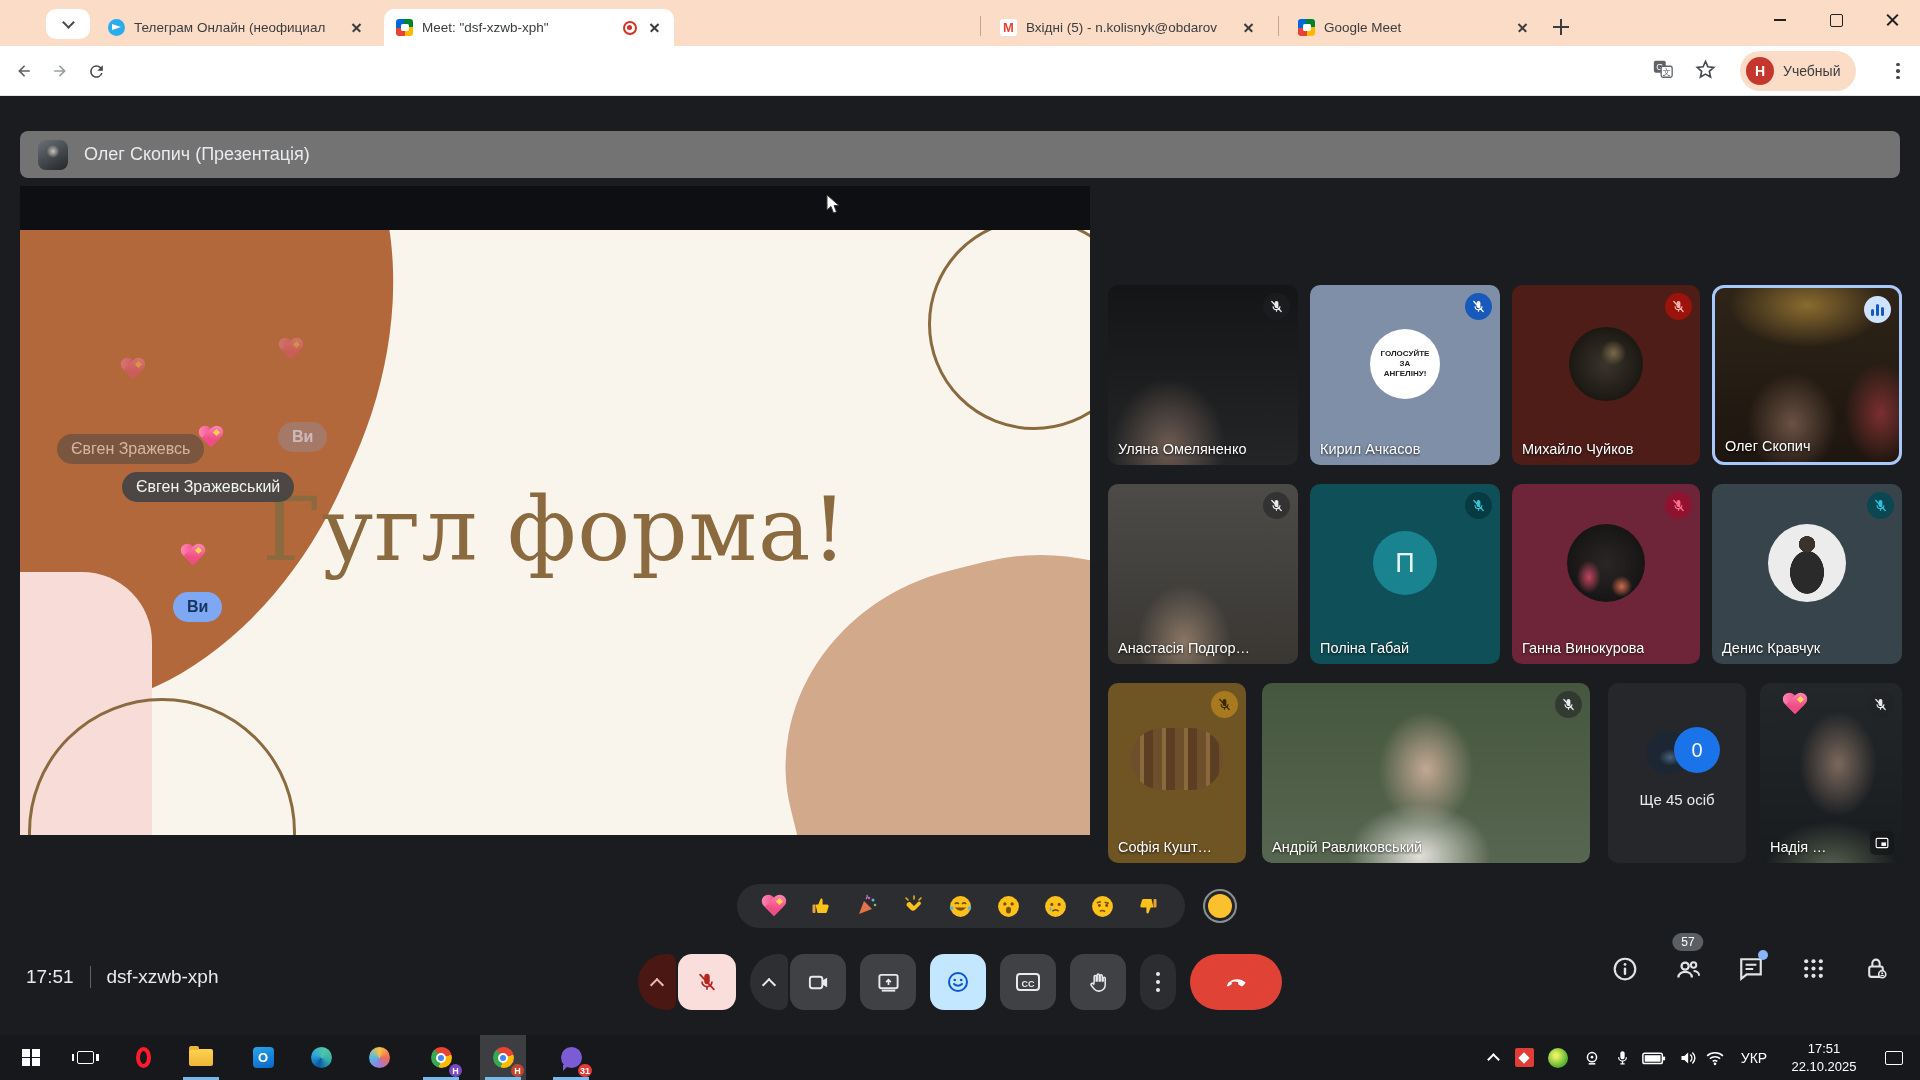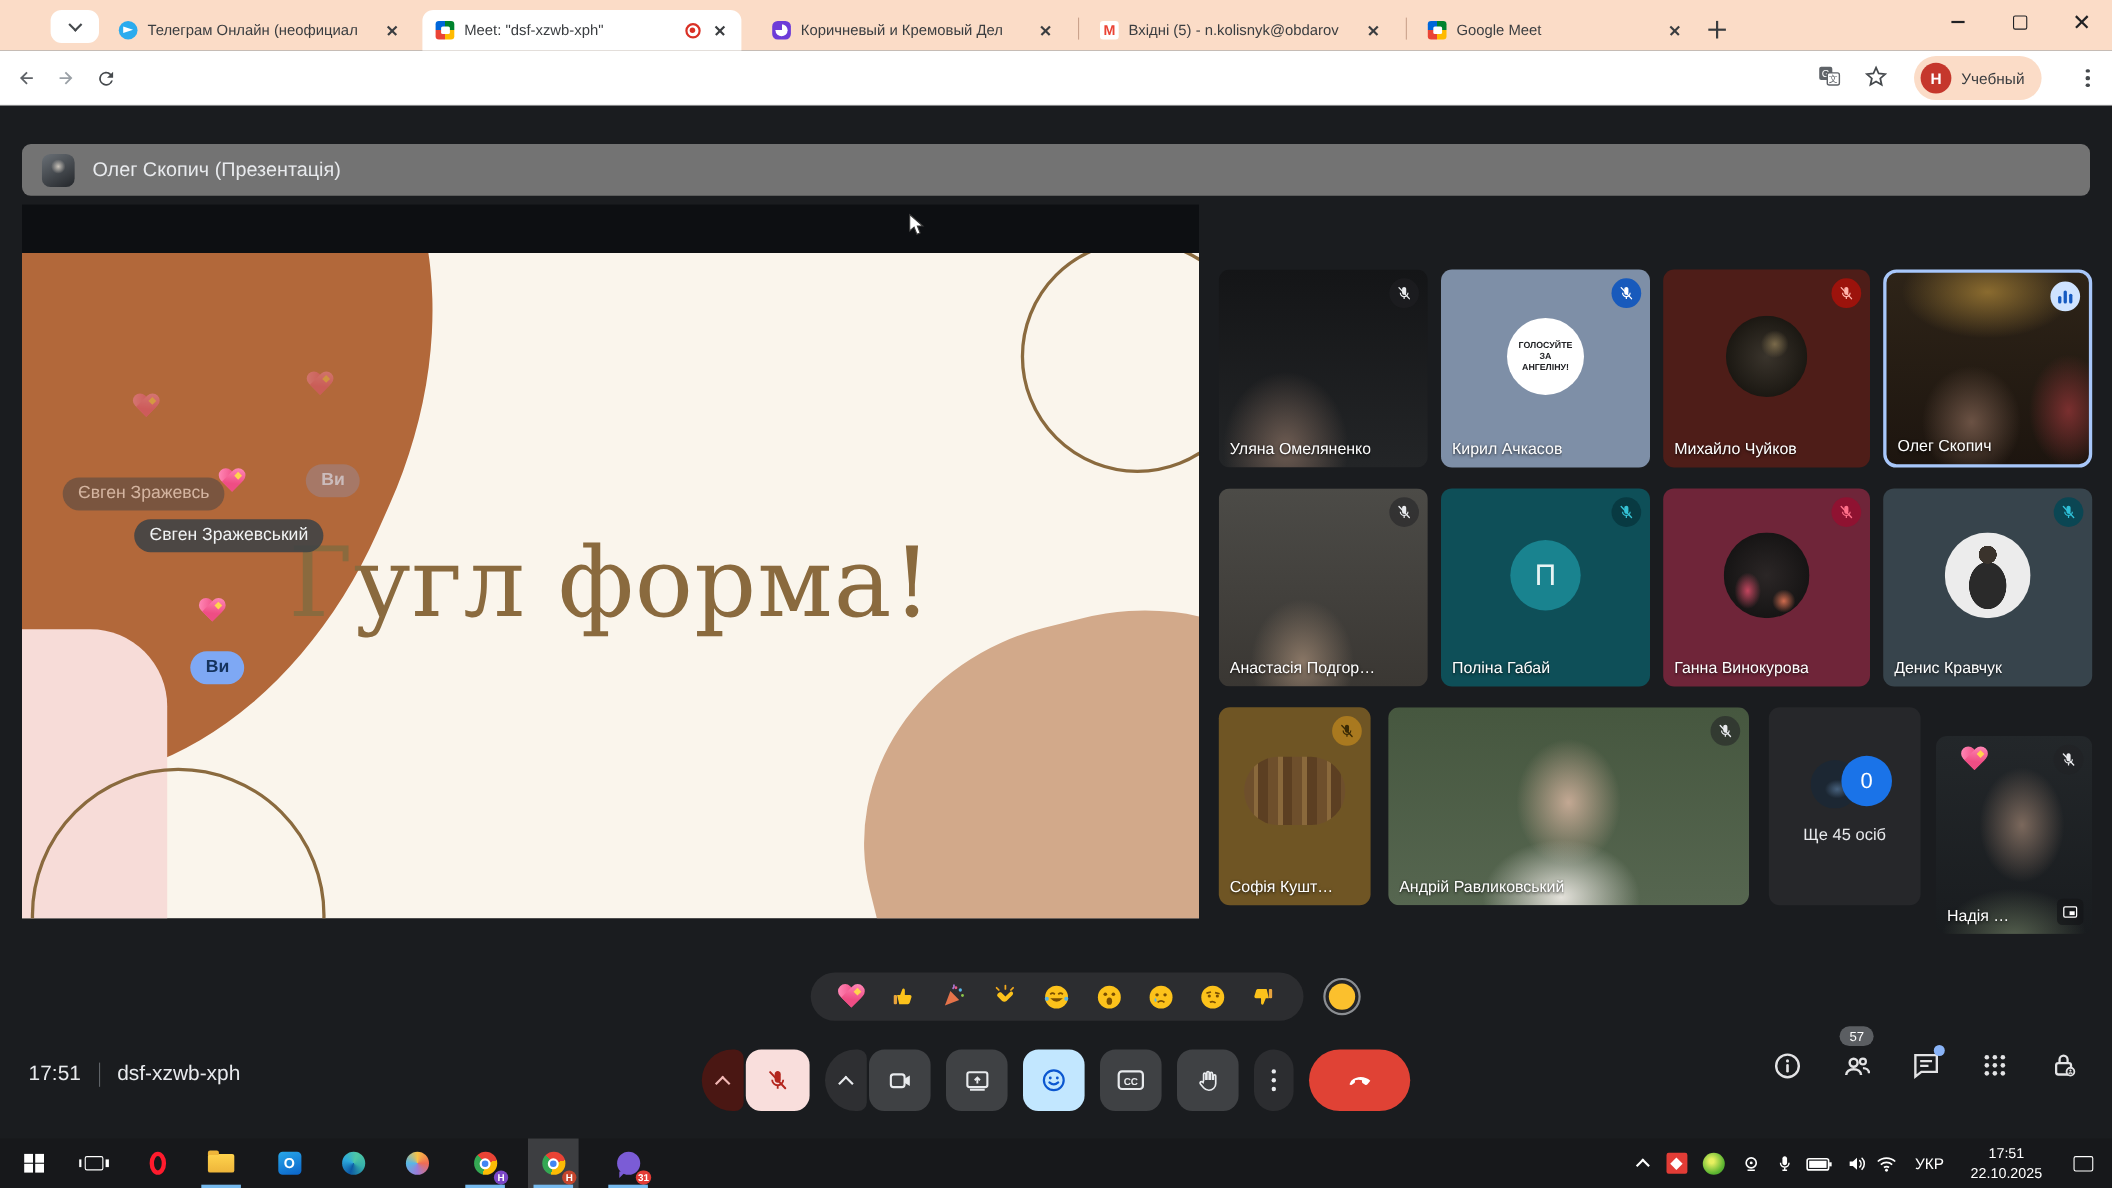--- a/index.html
+++ b/index.html
@@ -101,21 +101,21 @@
       border-radius:13px 13px 0 0; background:linear-gradient(140deg,#ff86b5 10%,#ef4d84 70%); }
   .heart::before { left:13px; transform:rotate(-45deg); transform-origin:0 100%; }
   .heart::after  { left:0;    transform:rotate(45deg);  transform-origin:100% 100%; }
   .heart .sp { position:absolute; left:16px; top:4px; width:5px; height:5px; background:#ffd54d;
                transform:rotate(45deg); z-index:2; }
   .heart.dim { opacity:.45; }
 
   .cursor { position:absolute; z-index:50; }
 
   
-  .tile { position:absolute; border-radius:10px; overflow:hidden; }
+  .tile { position:absolute; border-radius:10px; overflow:hidden;margin-top:40px; }
   .tile-name { position:absolute; left:10px; bottom:8px; color:#fff; font-size:14.5px;
                text-shadow:0 1px 3px rgba(0,0,0,.85); white-space:nowrap; overflow:hidden; max-width:90%; }
   .badge-mic { position:absolute; top:8px; right:8px; width:27px; height:27px; border-radius:50%;
                display:flex; align-items:center; justify-content:center; }
   .badge-audio { position:absolute; top:8px; right:8px; width:27px; height:27px; border-radius:50%;
                background:#cfe3ff; display:flex; align-items:flex-end; justify-content:center; gap:2px; padding-bottom:7px; }
   .badge-audio i { width:3px; background:#1559c0; border-radius:2px; }
   .speaking { border:3px solid #a8c7fa; border-radius:12px; }
   .av-circle { position:absolute; left:50%; top:44%; transform:translate(-50%,-50%); border-radius:50%; }
   .t-kyryl { background:#7e8fa7; }
@@ -263,25 +263,20 @@
     <span class="tab-x"></span>
   </div>
 
   <div class="tab active" style="left:384px">
     <span class="favicon fav-meet"></span>
     <span class="tab-title">Meet: "dsf-xzwb-xph"</span>
     <span class="rec-dot"></span>
     <span class="tab-x"></span>
   </div>
 
-  <div class="tab inactive" style="left:690px">
-    <span class="favicon fav-canva"></span>
-    <span class="tab-title">Коричневый и Кремовый Дел</span>
-    <span class="tab-x"></span>
-  </div>
   <span class="tab-sep" style="left:980px"></span>
 
   <div class="tab inactive" style="left:988px">
     <span class="favicon fav-gmail">M</span>
     <span class="tab-title">Вхідні (5) - n.kolisnyk@obdarov</span>
     <span class="tab-x"></span>
   </div>
   <span class="tab-sep" style="left:1278px"></span>
 
   <div class="tab inactive" style="left:1286px; width:256px">
@@ -470,21 +465,21 @@
     </div>
   <div class="tile-name">Андрій Равликовський</div>
 </div>
 
 <div class="tile t-more" style="left:1608px; top:643px; width:138px; height:180px">
   <div class="more-av"></div>
   <div class="more-count">0</div>
   <div class="more-label">Ще 45 осіб</div>
 </div>
 
-<div class="tile v-nadiia" style="left:1760px; top:669px; width:142px; height:180px">
+<div class="tile v-nadiia" style="left:1760px; top:643px; width:142px; height:180px">
   <span class="heart" style="left:22px; top:10px; width:24px; height:22px">
       <i class="sp"></i>
     </span>
   <div class="badge-mic" style="background:rgba(32,33,36,.4); color:#e8eaed">
       <svg width="15" height="15" viewBox="0 0 24 24">
         <use href="#micoff"></use>
       </svg>
     </div>
   <div class="pip-ic">
     <svg width="14" height="14" viewBox="0 0 24 24">

